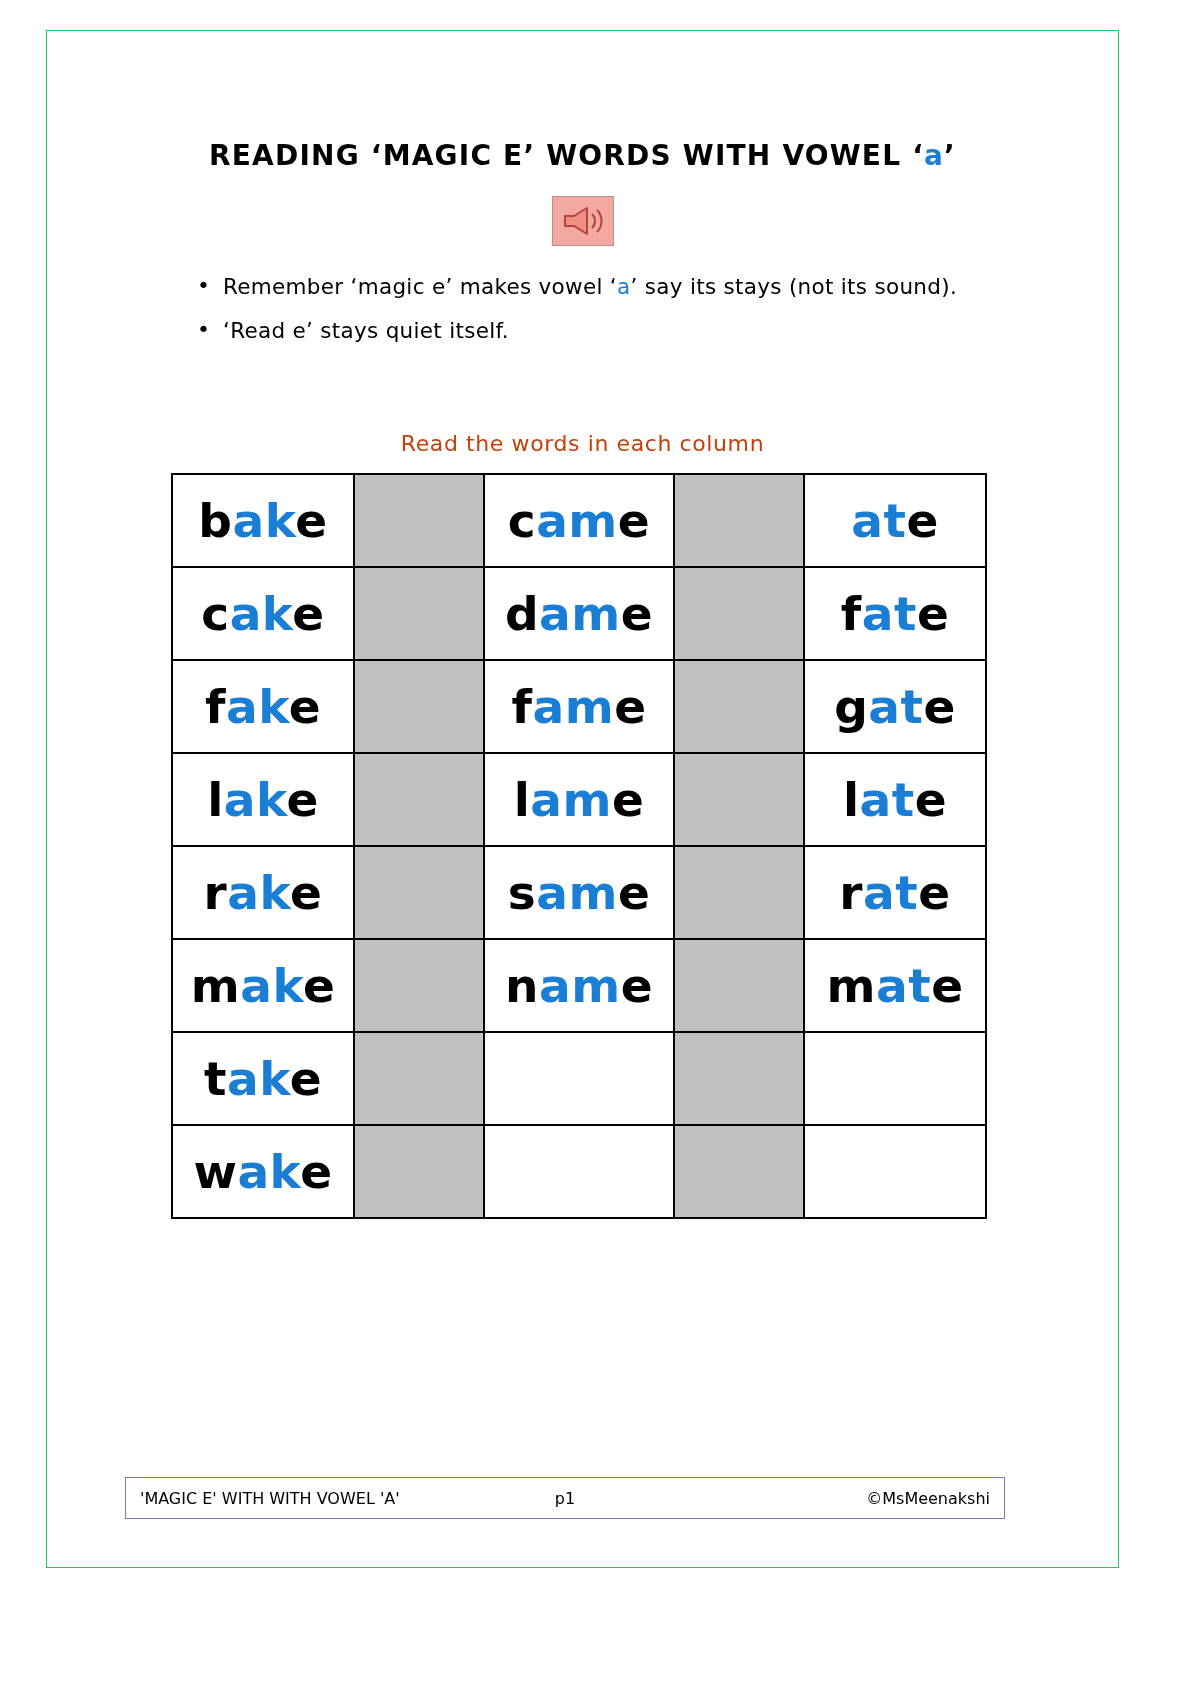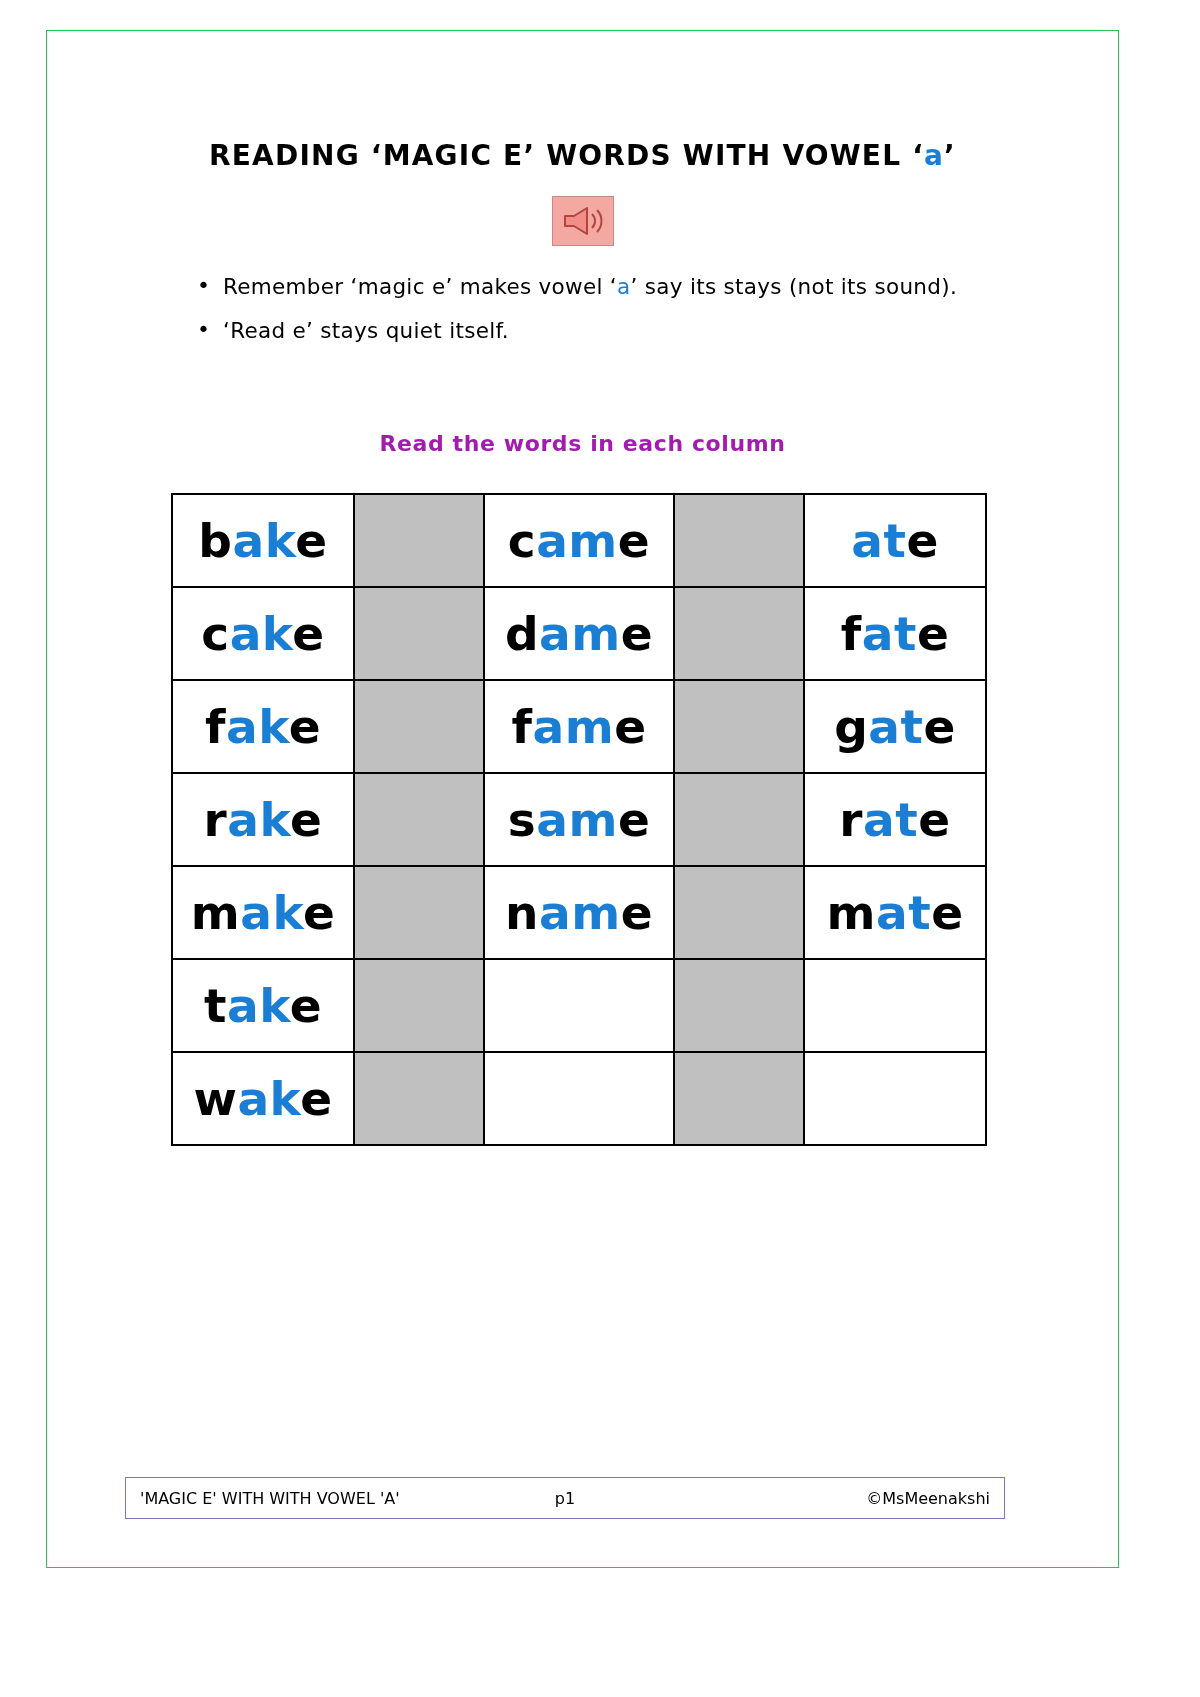--- a/index.html
+++ b/index.html
@@ -87,28 +87,28 @@
     color: #1a7fd4;
   }
 
   .instruction {
     position: absolute;
     top: 400px;
     left: 0;
     width: 100%;
     text-align: center;
     font-size: 22px;
-    font-weight: bold;
+    font-weight: normal;
     letter-spacing: 0.6px;
-    color: #a21caf;
+    color: #c2410c;
   }
 
   .word-table {
     position: absolute;
-    top: 462px;
+    top: 442px;
     left: 124px;
     width: 804px;
     border-collapse: collapse;
     table-layout: fixed;
     padding-left: 8px;
   }
   .word-table td {
     border: 2px solid #000000;
     height: 91px;
     text-align: center;
@@ -217,20 +217,27 @@
         <td class="word col-c"><span>f</span><span class="vowel">at</span><span>e</span></td>
       </tr>
       <tr>
         <td class="word col-a"><span>f</span><span class="vowel">ak</span><span>e</span></td>
         <td class="spacer"></td>
         <td class="word col-b"><span>f</span><span class="vowel">am</span><span>e</span></td>
         <td class="spacer"></td>
         <td class="word col-c"><span>g</span><span class="vowel">at</span><span>e</span></td>
       </tr>
       <tr>
+        <td class="word col-a"><span>l</span><span class="vowel">ak</span><span>e</span></td>
+        <td class="spacer"></td>
+        <td class="word col-b"><span>l</span><span class="vowel">am</span><span>e</span></td>
+        <td class="spacer"></td>
+        <td class="word col-c"><span>l</span><span class="vowel">at</span><span>e</span></td>
+      </tr>
+      <tr>
         <td class="word col-a"><span>r</span><span class="vowel">ak</span><span>e</span></td>
         <td class="spacer"></td>
         <td class="word col-b"><span>s</span><span class="vowel">am</span><span>e</span></td>
         <td class="spacer"></td>
         <td class="word col-c"><span>r</span><span class="vowel">at</span><span>e</span></td>
       </tr>
       <tr>
         <td class="word col-a"><span>m</span><span class="vowel">ak</span><span>e</span></td>
         <td class="spacer"></td>
         <td class="word col-b"><span>n</span><span class="vowel">am</span><span>e</span></td>

